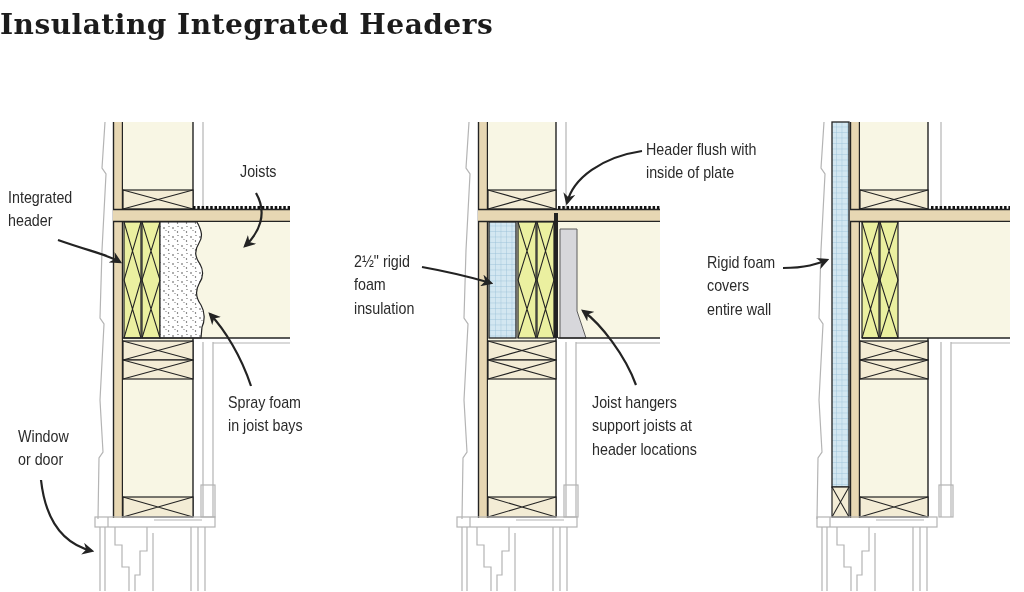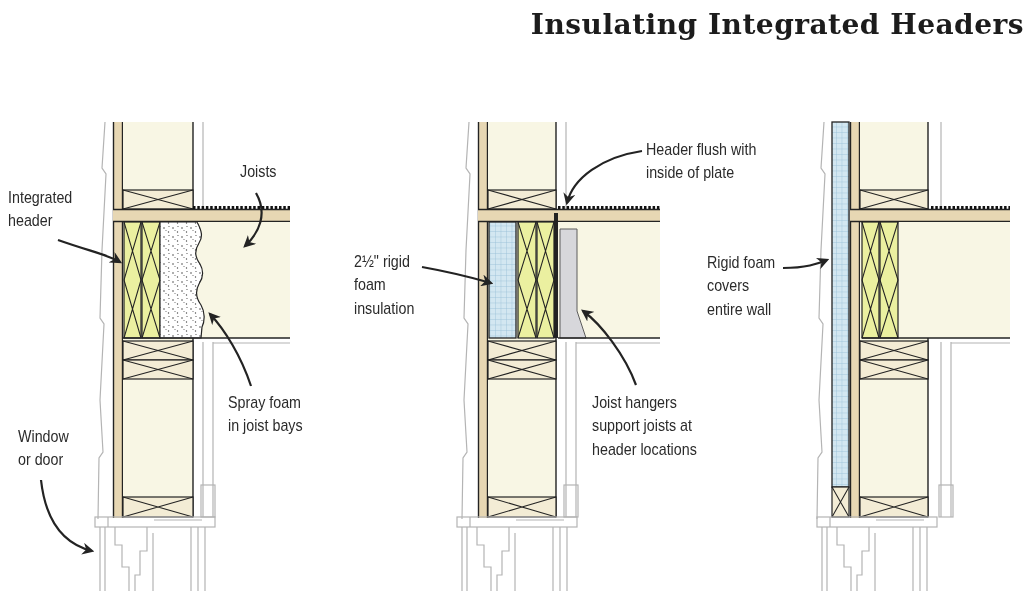--- a/index.html
+++ b/index.html
@@ -1,21 +1,21 @@
 <!DOCTYPE html>
 <html style="--wood-tan: #e7d7b3; --cavity-cream: #f8f6e4; --blocking-cream: #f3ecd5; --header-yellow: #ebf0a0; --foam-blue: #d3e7f1; --foam-grid-line: #96bfd4; --hanger-gray: #d7d7db; --line-dark: #232323; --line-gray: #b4b4b4; --subfloor-black: #111111; --label-color: #2b2b2b; --title-color: #1c1c1c;"><head>
 <meta charset="utf-8">
 <style>
   html,body { margin:0; padding:0; background:#ffffff; }
   #canvas {
     position:relative; width:1024px; height:592px; background:#fff; overflow:hidden;
     font-family:"Liberation Sans", sans-serif;
   }
   #title {
-    position:absolute; top:8px; left:0; width:1024px; text-align:right;
+    position:absolute; top:8px; left:0; width:1024px; text-align:left;
     font-family:"DejaVu Serif", serif; font-weight:bold; font-size:28px;
     letter-spacing:0.5px; color:var(--title-color);
   }
   .lbl {
     position:absolute; font-size:17px; line-height:1.38; color:var(--label-color);
     white-space:pre-line; transform:scaleX(0.84); transform-origin:0 0;
   }
   svg { position:absolute; top:0; left:0; }
   
   .tanF    { fill:var(--wood-tan); }

